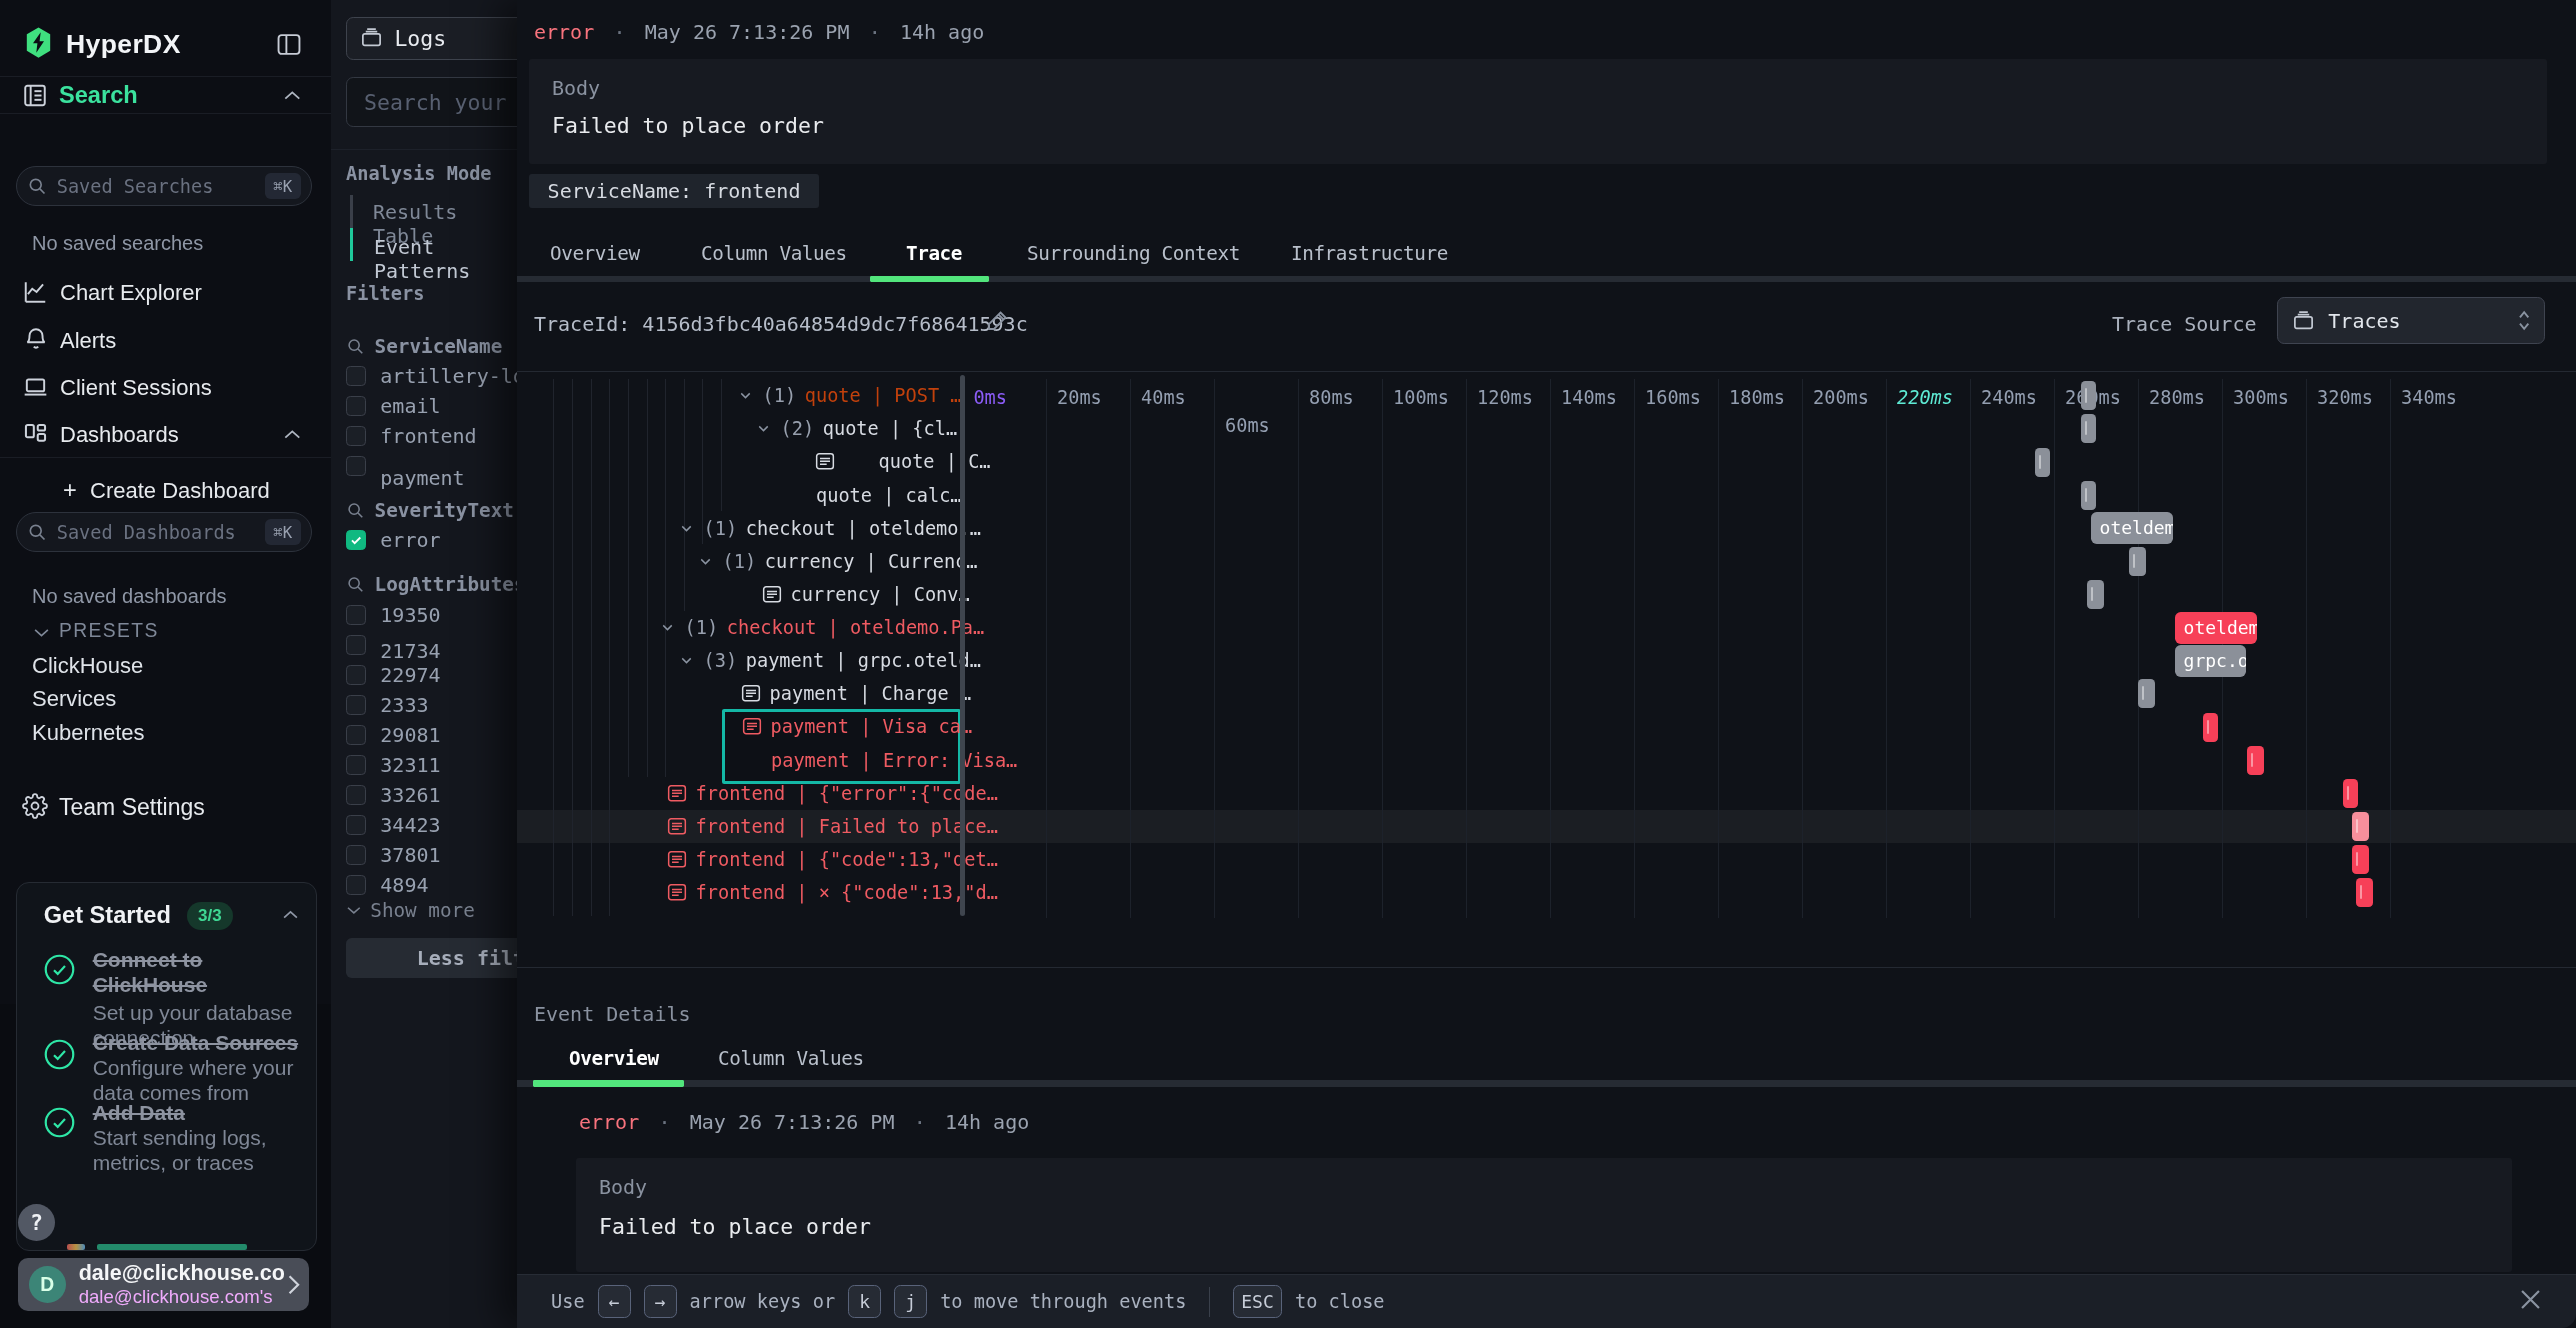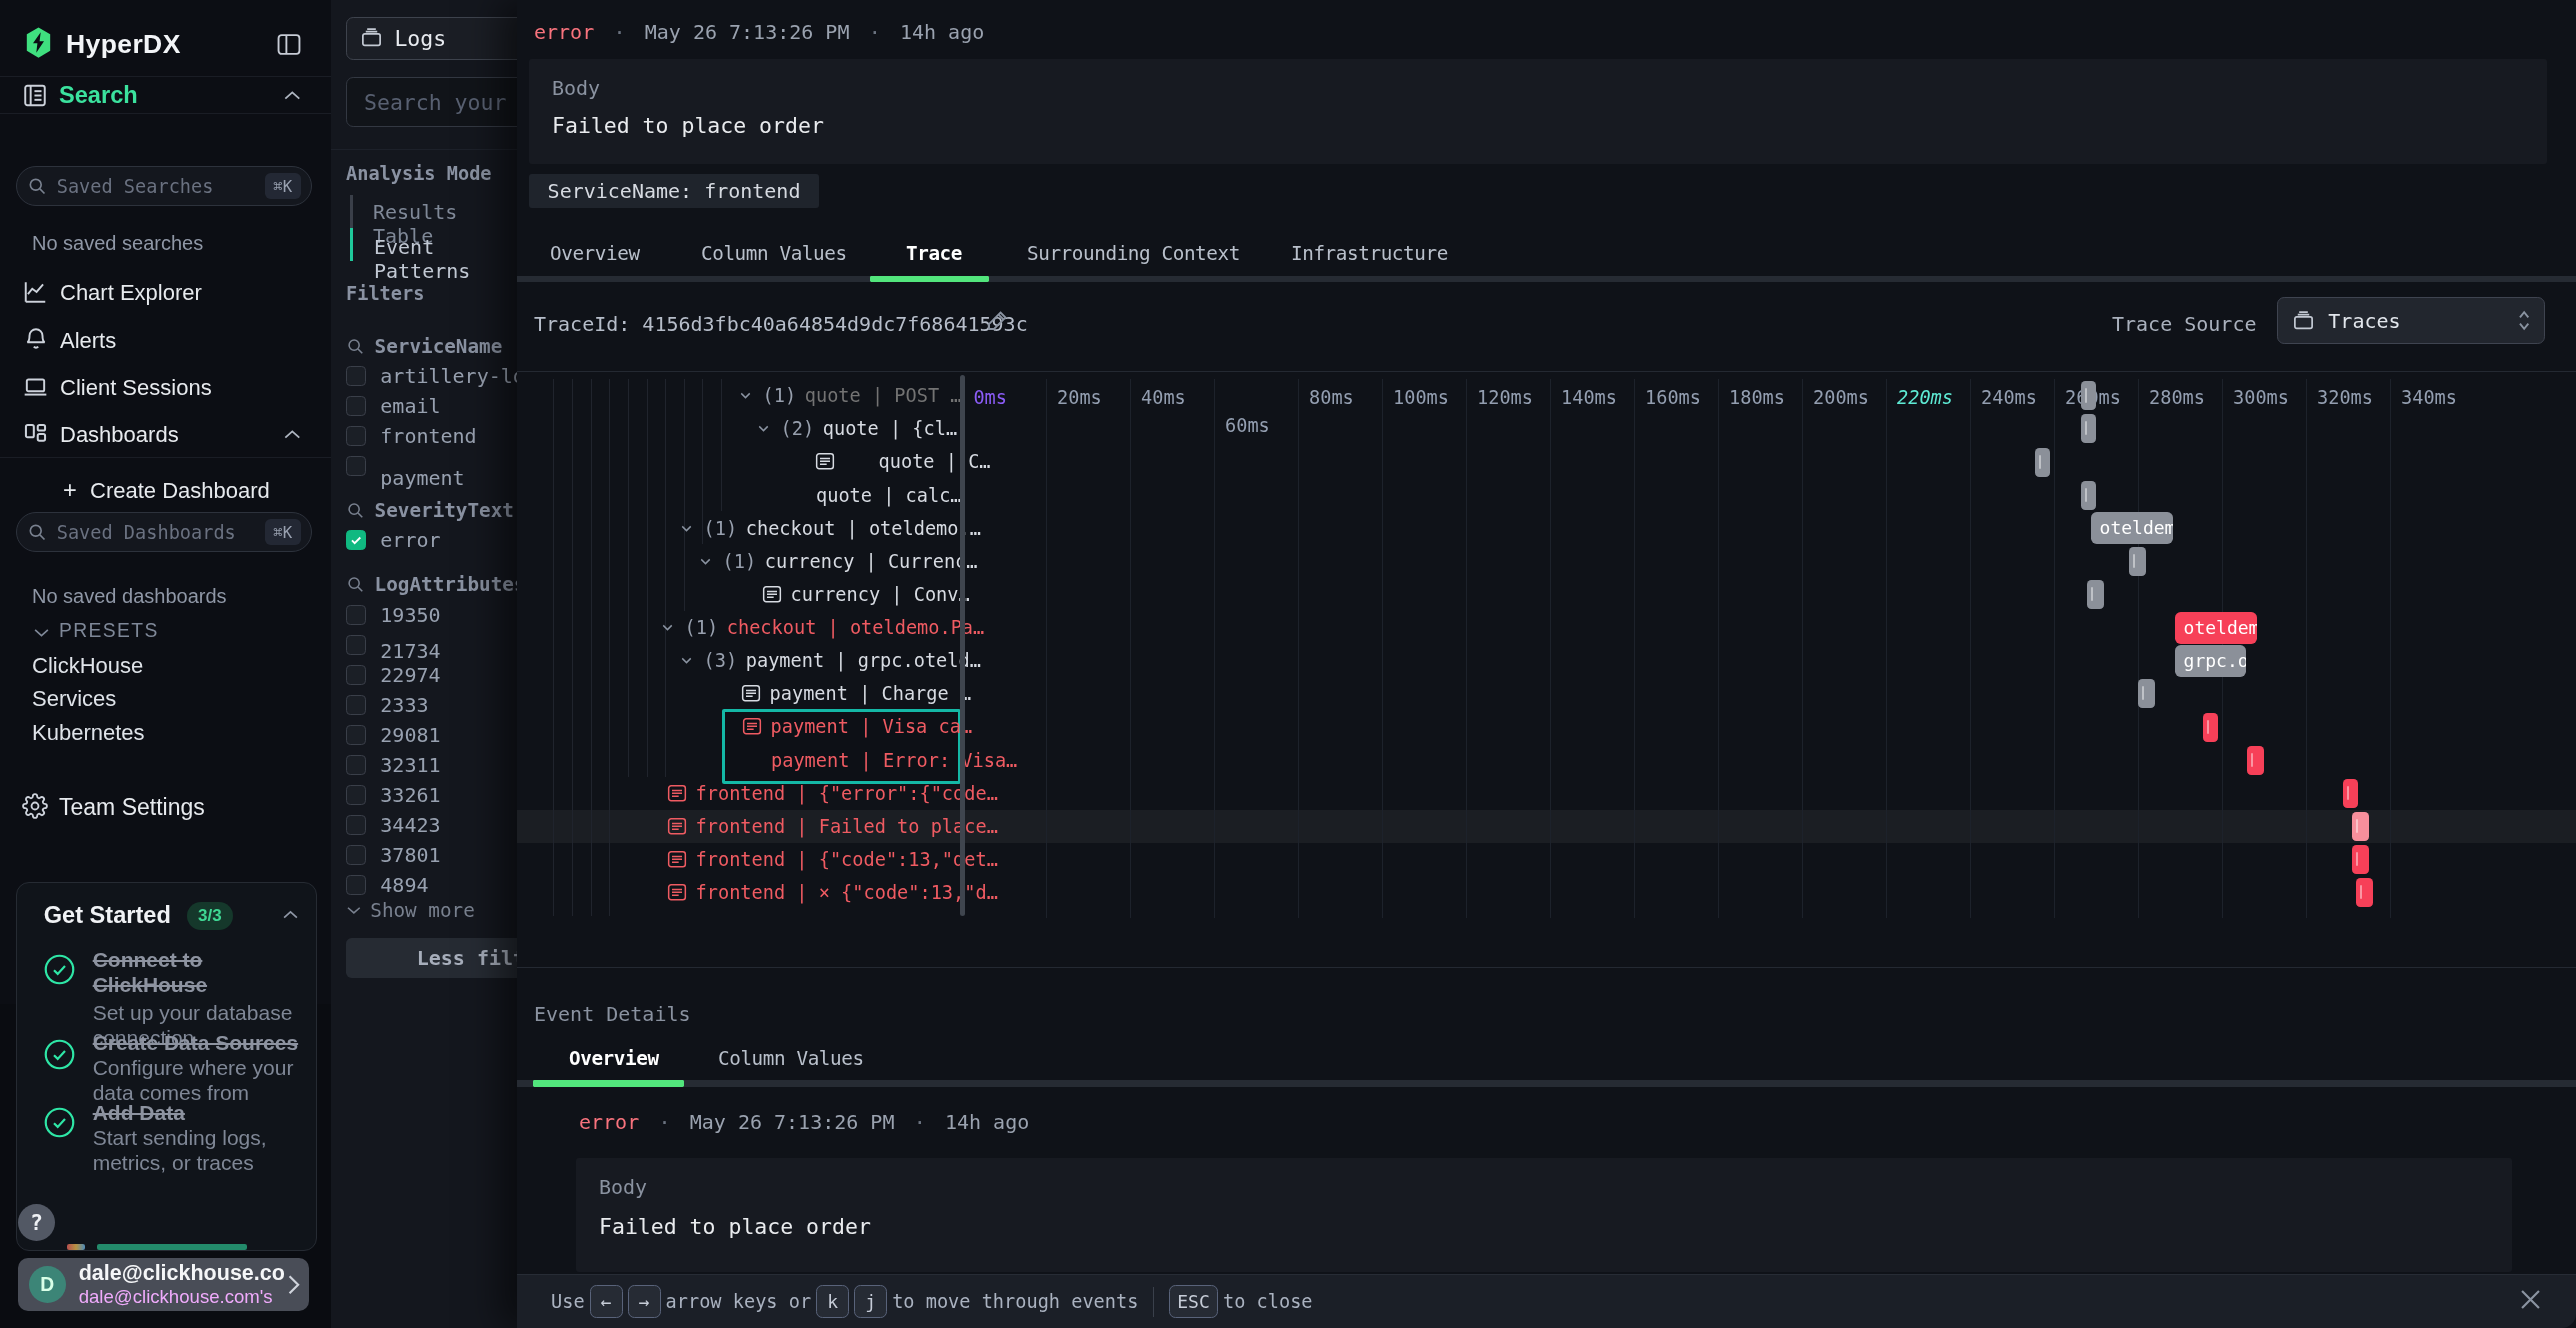--- a/index.html
+++ b/index.html
@@ -55,21 +55,21 @@
   .tick{position:absolute;top:387px;font-size:18.6px;color:#939eb0;}
   .bar{position:absolute;border-radius:4.3px;}
   .barchip{position:absolute;border-radius:5.7px;color:#fff;font-size:18px;display:flex;align-items:center;
            padding:0 8.6px;overflow:hidden;white-space:pre;box-sizing:border-box;}
   .guide{position:absolute;width:1.1px;background:#20242d;}
   .kbd{display:inline-flex;align-items:center;justify-content:center;background:#262b34;
        border:1.1px solid #59637a;border-radius:6.4px;color:#c7cdd8;font-size:18px;min-width:33px;
        height:33px;padding:0 7.2px;box-sizing:border-box;}
   .footer{position:absolute;left:0;bottom:0;width:2059px;height:54px;background:#1b1f27;
           border-top:1.1px solid #272c35;border-bottom-right-radius:14.3px;display:flex;
-          align-items:center;gap:5px;padding-left:34px;box-sizing:border-box;
+          align-items:center;gap:13px;padding-left:34px;box-sizing:border-box;
           color:#aab2c0;font-size:18.6px;}
   svg{display:block;}
 </style>
 </head>
 <body>
 
 <div class="app">
 
   <nav class="sidebar">
     <span class="abs" style="left:21.5px;top:26px;">
@@ -428,21 +428,21 @@
           <div class="guide" style="position: absolute; left: 185px; top: 7.2px; width: 1.1px; height: 165px; background: rgb(32, 36, 45);"></div>
           <div class="guide" style="position: absolute; left: 204px; top: 7.2px; width: 1.1px; height: 132px; background: rgb(32, 36, 45);"></div>
         </div>
       <div class="abs" style="left:205px;top:337px;width:233px;height:69px;border:3.6px solid #14b8a6;border-radius:2.1px;background:rgba(8,12,16,.25);"></div>
       <div id="tree">
           <div style="position: absolute; left: 220px; top: 7.2px; height: 33px; display: flex; align-items: center; gap: 8.6px; color: rgb(215, 219, 226);">
             <svg width="17" height="17" viewBox="0 0 24 24" fill="none" stroke="#8a93a1" stroke-width="2" style="flex:0 0 auto;">
               <path d="M6 9l6 6 6-6"></path>
             </svg>
             <span style="color: rgb(152, 160, 174); font-size: 18.6px;">(1)</span>
-            <span class="trow-text" style="font-size: 18.6px; color: #737373;">quote | POST …</span>
+            <span class="trow-text" style="font-size: 18.6px; color: #c2410c;">quote | POST …</span>
           </div>
           <div style="position: absolute; left: 238px; top: 40px; height: 33px; display: flex; align-items: center; gap: 8.6px; color: rgb(215, 219, 226);">
             <svg width="17" height="17" viewBox="0 0 24 24" fill="none" stroke="#8a93a1" stroke-width="2" style="flex:0 0 auto;">
               <path d="M6 9l6 6 6-6"></path>
             </svg>
             <span style="color: rgb(152, 160, 174); font-size: 18.6px;">(2)</span>
             <span class="trow-text" style="font-size: 18.6px; color: rgb(215, 219, 226);">quote | {cl…</span>
           </div>
           <div style="position: absolute; left: 298px; top: 73px; height: 33px; display: flex; align-items: center; gap: 8.6px; color: rgb(215, 219, 226);">
             <svg width="20" height="18.6" viewBox="0 0 24 22" fill="none" stroke="#d7dbe2" stroke-width="1.8" style="flex:0 0 auto;">

